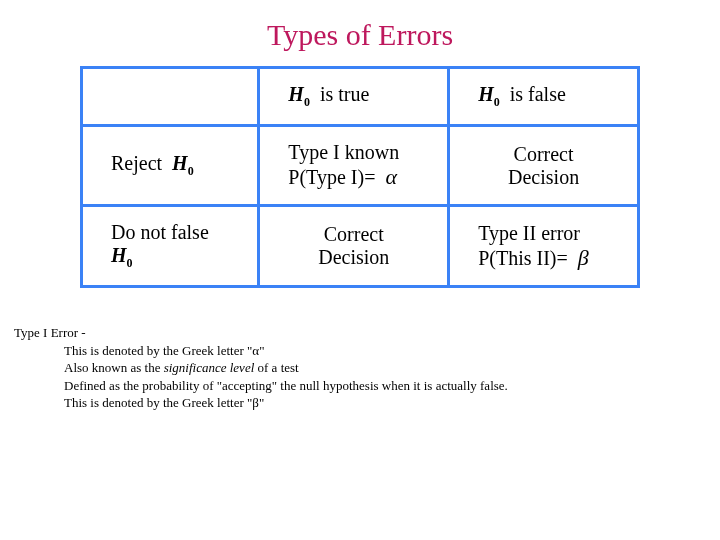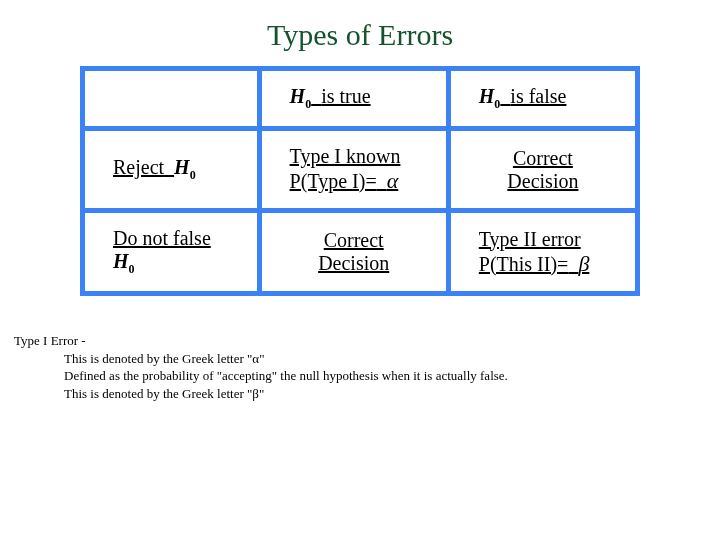--- a/index.html
+++ b/index.html
@@ -7,35 +7,34 @@
     padding: 0;
     width: 720px;
     height: 540px;
     background: #fff;
     font-family: "Times New Roman", Times, serif;
     color: #000;
   }
   .title {
     text-align: center;
     font-size: 30px;
-    color: #14532d;
+    color: #be185d;
     margin-top: 18px;
     margin-bottom: 14px;
   }
   .tbl {
     margin: 0 auto;
     border-collapse: collapse;
     width: 560px;
   }
   .tbl td {
-    border: 5px solid #3b82f6;
+    border: 3px solid #3b82f6;
     padding: 14px 28px;
     font-size: 20px;
     vertical-align: middle;
-    text-decoration: underline;
   }
   .tbl td.header-empty {
     width: 180px;
   }
   .tbl td.col {
     text-align: left;
     width: 190px;
   }
   .hsym {
     display: inline-block;
@@ -119,17 +118,20 @@
     </td>
   </tr>
 </tbody>
   </table>
 
 <div class="defs">
   <span class="head">Type I Error -</span>
   <span class="sub">
     <span>This is denoted by the Greek letter "</span><span>α</span><span>"</span>
   </span>
+  <span class="sub">
+    <span>Also known as the </span><span class="ital">significance level</span><span> of a test</span>
+  </span>
   <span class="sub">Defined as the probability of "accepting" the null hypothesis when it is actually false.</span>
   <span class="sub">
     <span>This is denoted by the Greek letter "</span><span>β</span><span>"</span>
   </span>
 </div>
 
 </body></html>

